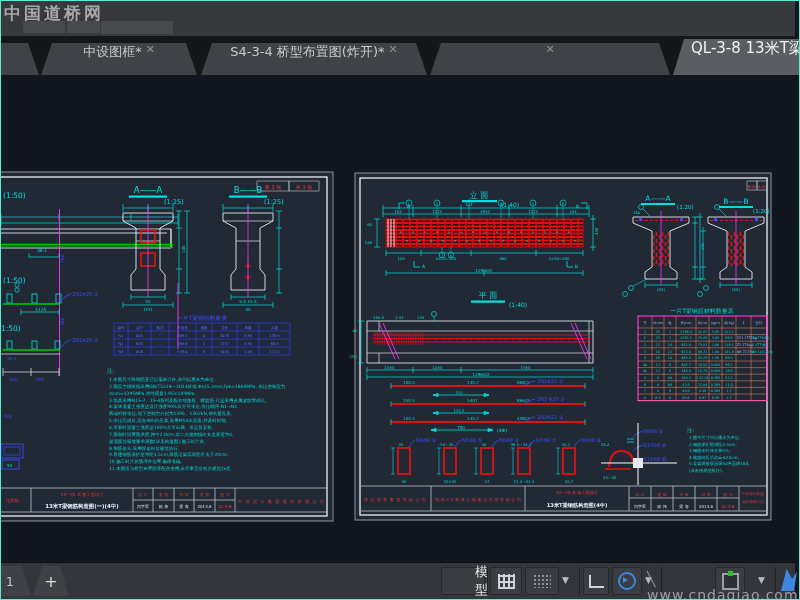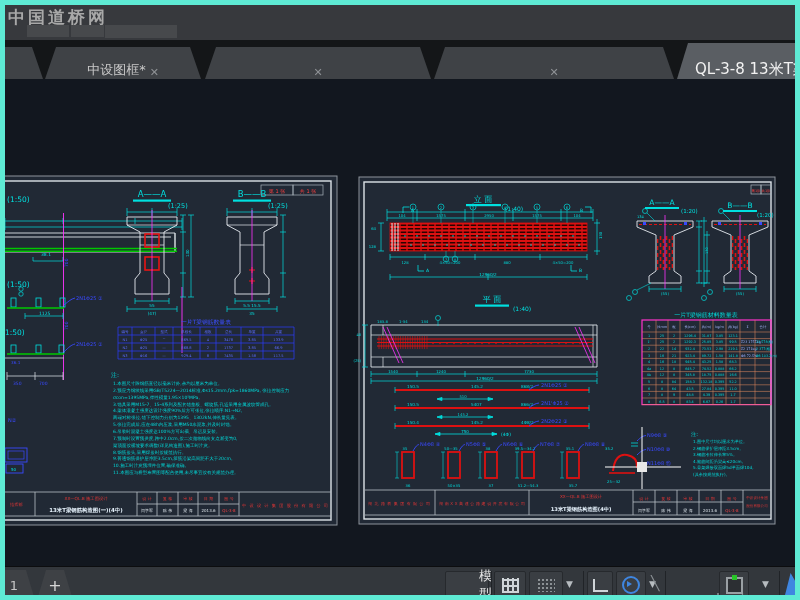--- a/index.html
+++ b/index.html
@@ -1,27 +1,27 @@
 <!DOCTYPE html>
 <html><head>
 <meta charset="utf-8">
 <style>
   html,body{margin:0;padding:0;background:#000;}
   .vp{position:relative;width:800px;height:600px;overflow:hidden;background:#12171f;
-      border:5px solid #5eead4;box-sizing:border-box;font-family:"DejaVu Sans",sans-serif;}
+      border:1px solid #5eead4;box-sizing:border-box;font-family:"DejaVu Sans",sans-serif;}
   
   .topbar{position:absolute;left:0;top:0;width:794px;height:35px;background:#37393d;}
   .wm1{position:absolute;left:3px;top:1px;font-family:"DejaVu Serif",serif;font-weight:bold;
        font-size:17px;letter-spacing:3px;color:#a8a8a8;}
   .tbr{position:absolute;top:20px;height:12px;background:#47494c;}
   .tbr.r1{left:22px;width:42px;} .tbr.r2{left:66px;width:33px;} .tbr.r3{left:100px;width:72px;height:13px;}
   
   .tabbar{position:absolute;left:0;top:35px;width:794px;height:39px;background:#141618;}
   .tab{position:absolute;top:7px;height:32px;background:#3f4246;color:#c9c9c9;font-size:13px;
-       display:flex;align-items:flex-end;justify-content:center;gap:4px;
+       display:flex;align-items:flex-start;justify-content:center;gap:4px;
        clip-path:polygon(11px 0,calc(100% - 11px) 0,100% 100%,0 100%);white-space:nowrap;overflow:hidden;}
   .tab .tx{color:#8f9296;font-size:11px;}
   .tab.stub{left:-14px;width:52px;}
   .tab.t1{left:40px;width:156px;} .tab.t2{left:200px;width:226px;} .tab.t3{left:429px;width:240px;}
   .tab.active{left:672px;width:140px;top:3px;height:36px;background:#5a5e63;color:#f2f2f2;
        font-size:15px;justify-content:flex-start;padding-left:18px;}
   
   .canvas{position:absolute;left:0;top:74px;width:675px;height:487px;background:#12171f;}
   svg text{font-family:"DejaVu Sans",sans-serif;}
   
@@ -60,20 +60,21 @@
     <div class="tbr r3"></div>
   </div>
 
   <div class="tabbar">
     <div class="tab stub"></div>
     <div class="tab t1">
       <span>中设图框*</span>
       <span class="tx">✕</span>
     </div>
     <div class="tab t2">
+      <span>S4-3-4 桥型布置图(炸开)*</span>
       <span class="tx">✕</span>
     </div>
     <div class="tab t3">
       <span class="tx">✕</span>
     </div>
     <div class="tab active">
       <span>QL-3-8  13米T梁</span>
     </div>
   </div>
 

